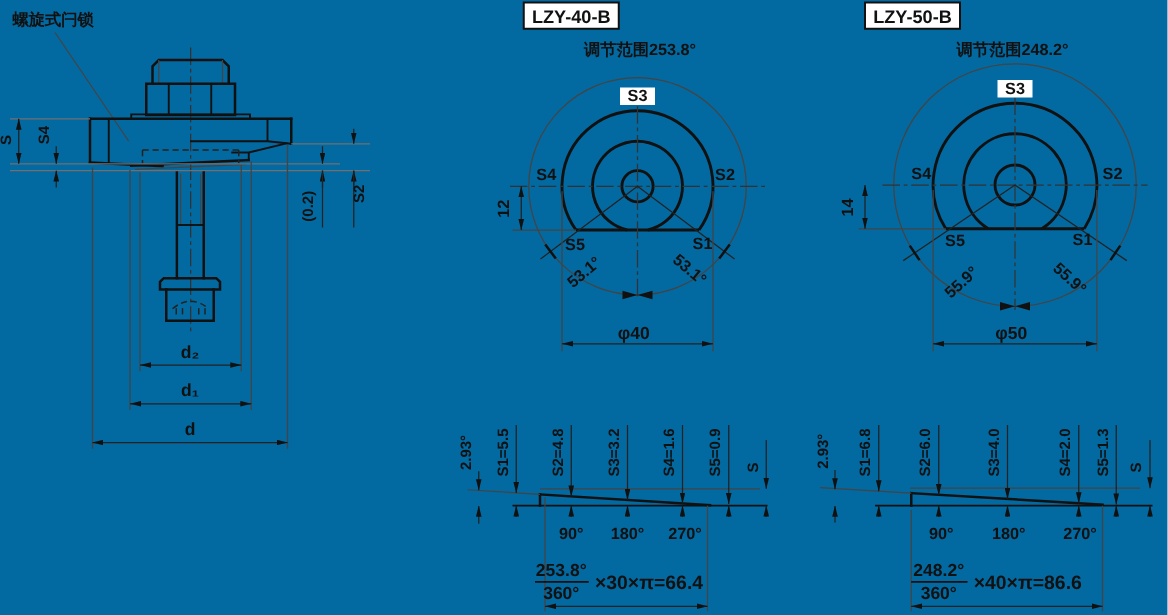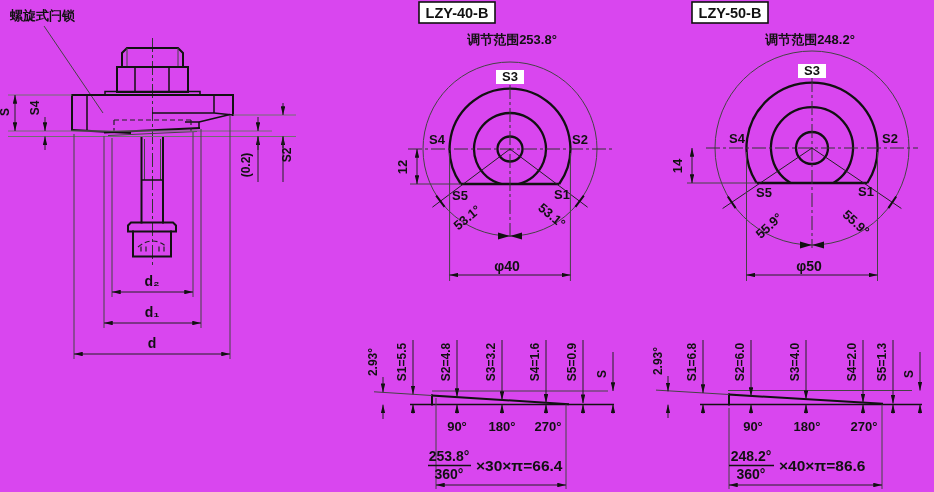--- a/index.html
+++ b/index.html
@@ -1,16 +1,16 @@
 <!DOCTYPE html>
 <html><head>
 <meta charset="utf-8">
 <style>
   html,body{margin:0;padding:0;background:#fff;}
-  .canvas{position:relative;width:934px;height:492px;background:#d946ef;overflow:hidden;
+  .canvas{position:relative;width:934px;height:492px;background:#0369a1;overflow:hidden;
           font-family:"Liberation Sans","DejaVu Sans",sans-serif;}
   svg text{font-family:"Liberation Sans","DejaVu Sans",sans-serif;fill:#111;}
   .ol{stroke:#111;stroke-width:2;fill:none;stroke-linecap:square;}
   .ol15{stroke:#111;stroke-width:1.5;fill:none;}
   .olA{stroke:#111;stroke-width:2.3;fill:none;}
   .thin{stroke:#444;stroke-width:1;fill:none;}
   .ref{stroke:#707070;stroke-width:1;fill:none;}
   .dim{stroke:#222;stroke-width:1;fill:none;}
   .cl{stroke:#333;stroke-width:1;fill:none;stroke-dasharray:14 3 3 3;}
   .hid{stroke:#222;stroke-width:1.2;fill:none;stroke-dasharray:5 3;}

